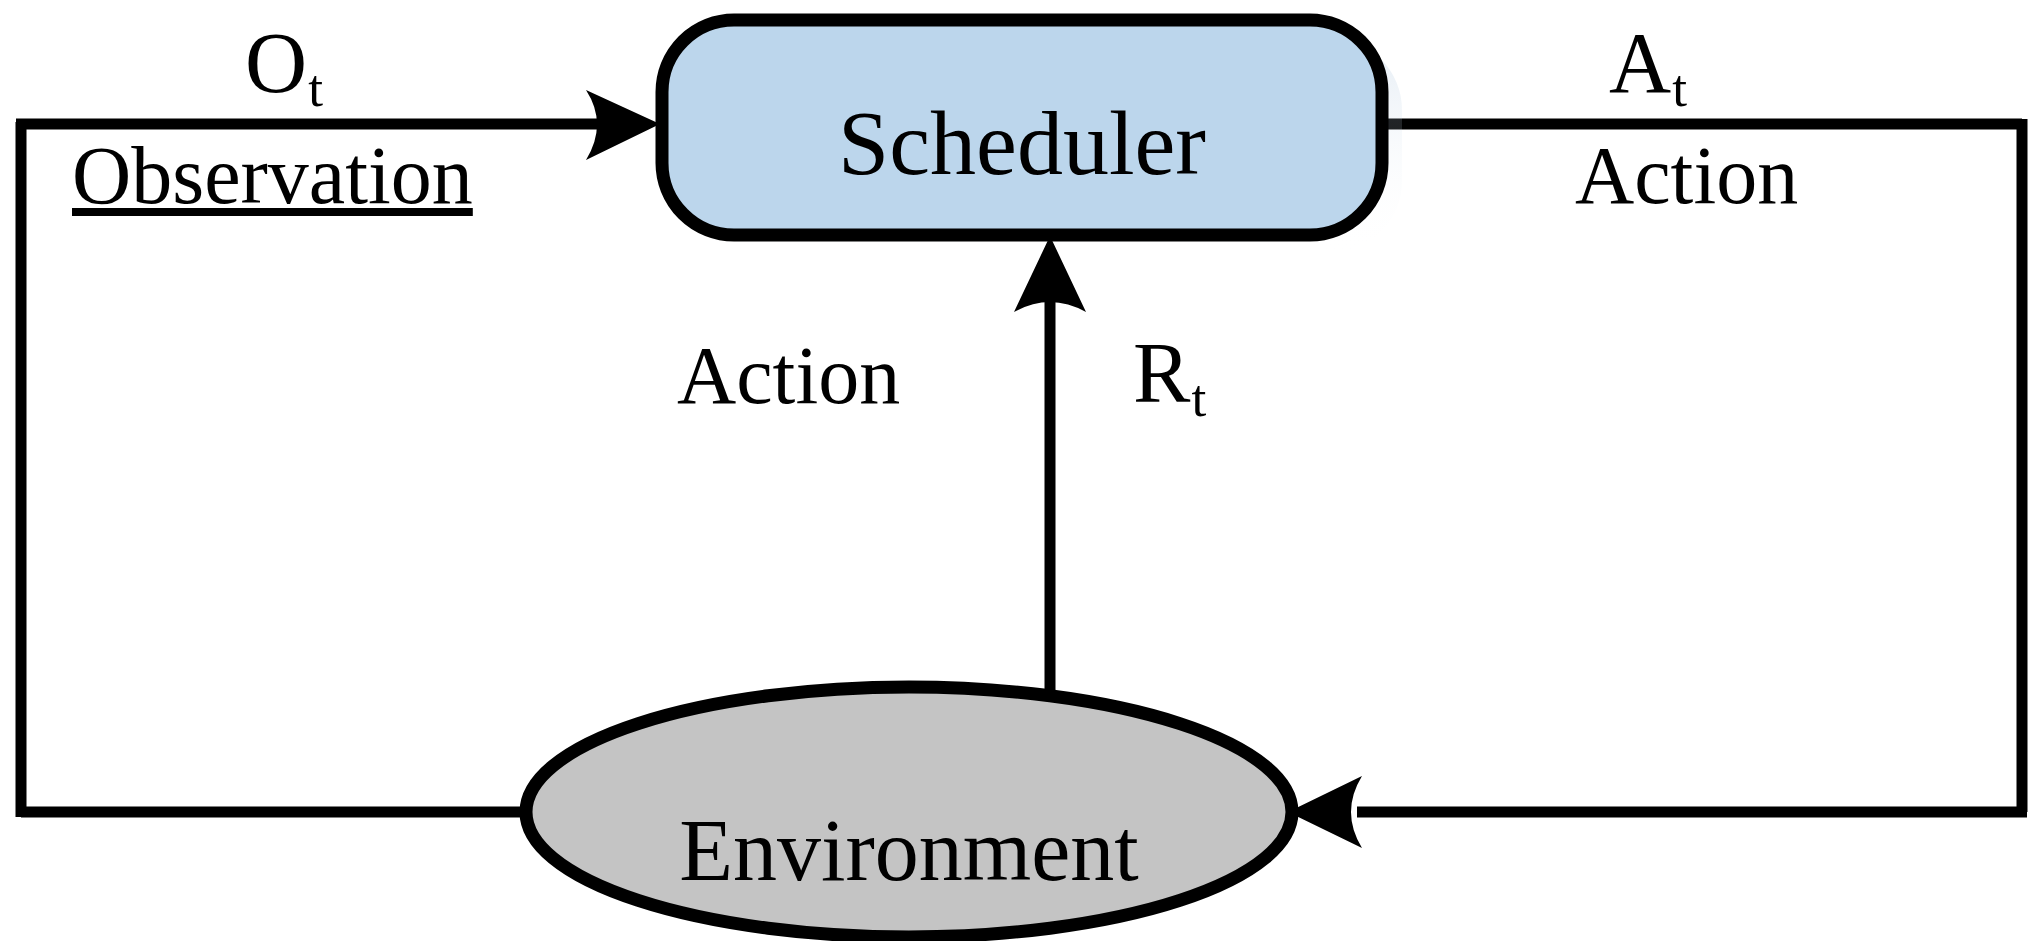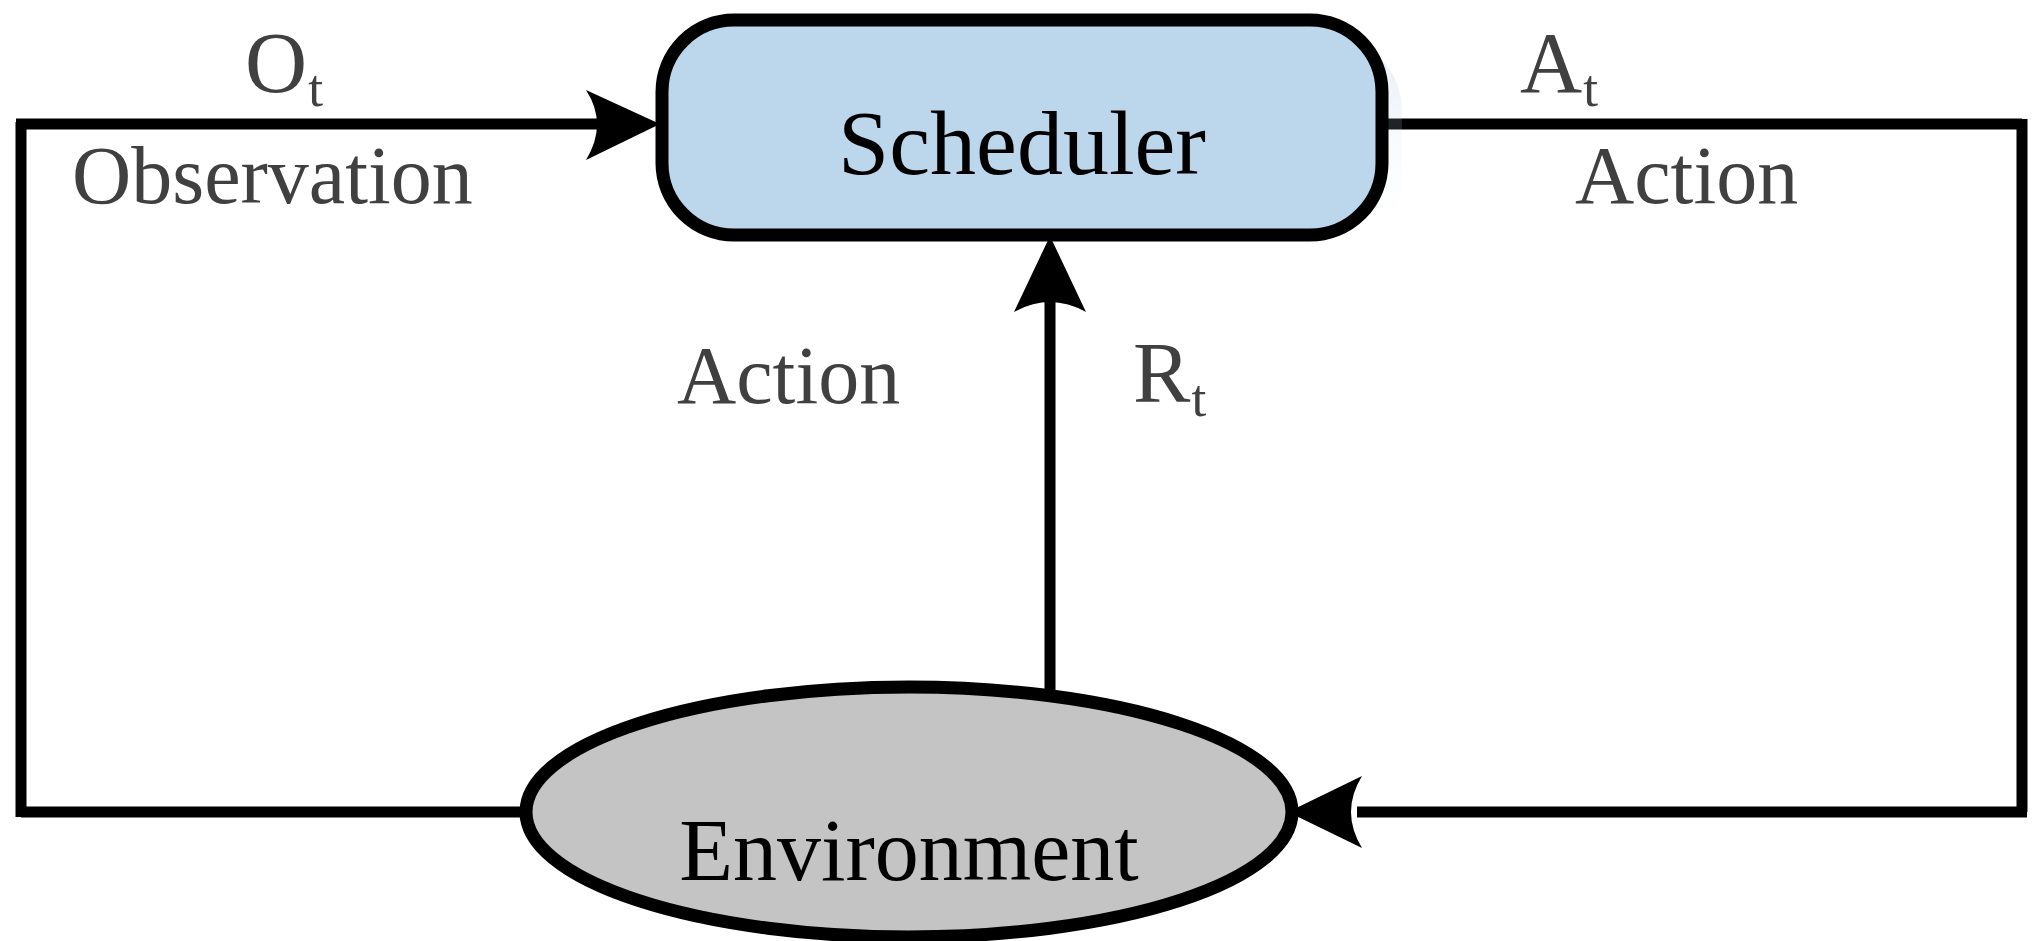--- a/index.html
+++ b/index.html
@@ -20,21 +20,21 @@
   #diagram-svg {
     position: absolute;
     top: 0;
     left: 0;
     width: 2043px;
     height: 941px;
   }
   .lbl {
     position: absolute;
     white-space: nowrap;
-    color: #404040;
+    color: #000000;
     font-family: "Liberation Serif", "DejaVu Serif", serif;
     line-height: 1;
     user-select: none;
   }
   .lbl .sub {
     font-size: 0.62em;
     vertical-align: baseline;
     position: relative;
     top: 0.26em;
     margin-left: 0.02em;
@@ -92,23 +92,23 @@
     <ellipse cx="909" cy="812" rx="383" ry="125" fill="#c4c4c4" stroke="#000000" stroke-width="13"></ellipse>
 
     <rect x="672" y="28" width="720" height="215" rx="72" ry="72" fill="url(#schedShadow)" stroke="none" opacity="0.5" transform="translate(10,10)"></rect>
     <rect x="662" y="20" width="720" height="215" rx="72" ry="72" fill="#bcd6ec" stroke="#000000" stroke-width="13"></rect>
   </svg>
 
   <div class="lbl sym" style="left:245px; top:20px;">
     <span>O</span><span class="sub">t</span>
   </div>
 
-  <div class="lbl word" style="left:72px; top:135px;">Observation</div>
+  <div class="lbl word" style="left:72px; top:135px;text-decoration:underline;">Observation</div>
 
-  <div class="lbl sym" style="left:1520px; top:20px;">
+  <div class="lbl sym" style="left:1609px; top:20px;">
     <span>A</span><span class="sub">t</span>
   </div>
 
   <div class="lbl word" style="left:1575px; top:135px;">Action</div>
 
   <div class="lbl word" style="left:677px; top:335px;">Action</div>
 
   <div class="lbl sym" style="left:1133px; top:330px;">
     <span>R</span><span class="sub">t</span>
   </div>

